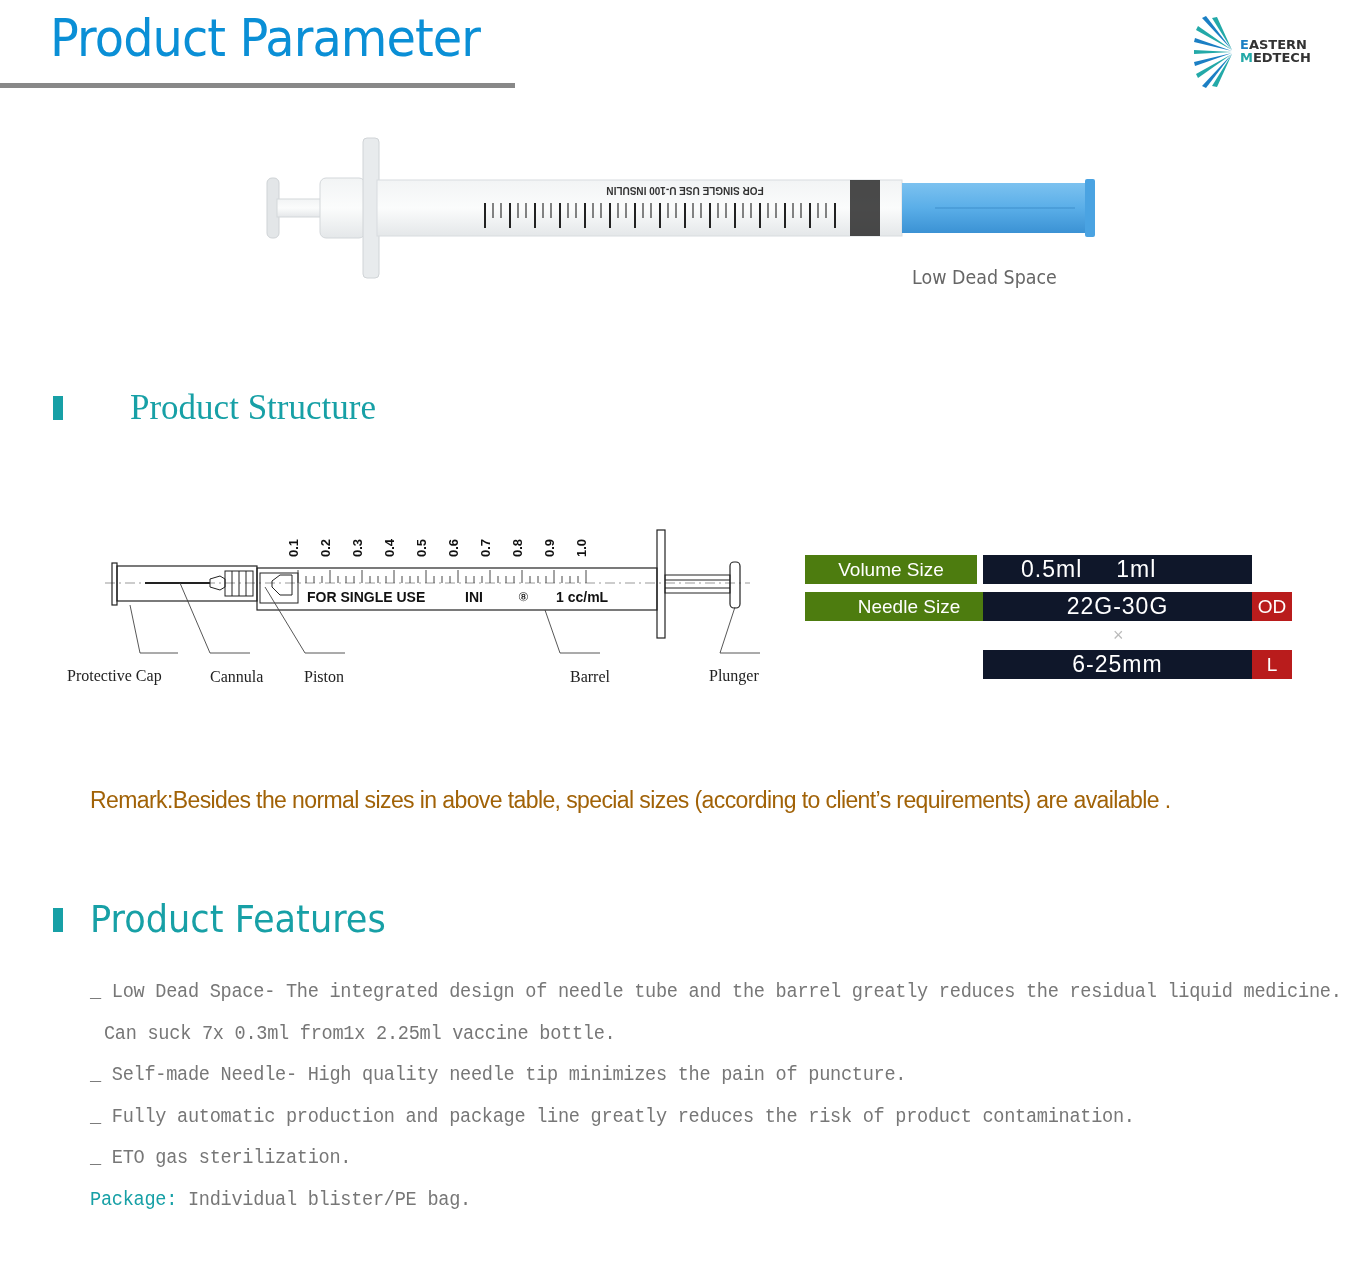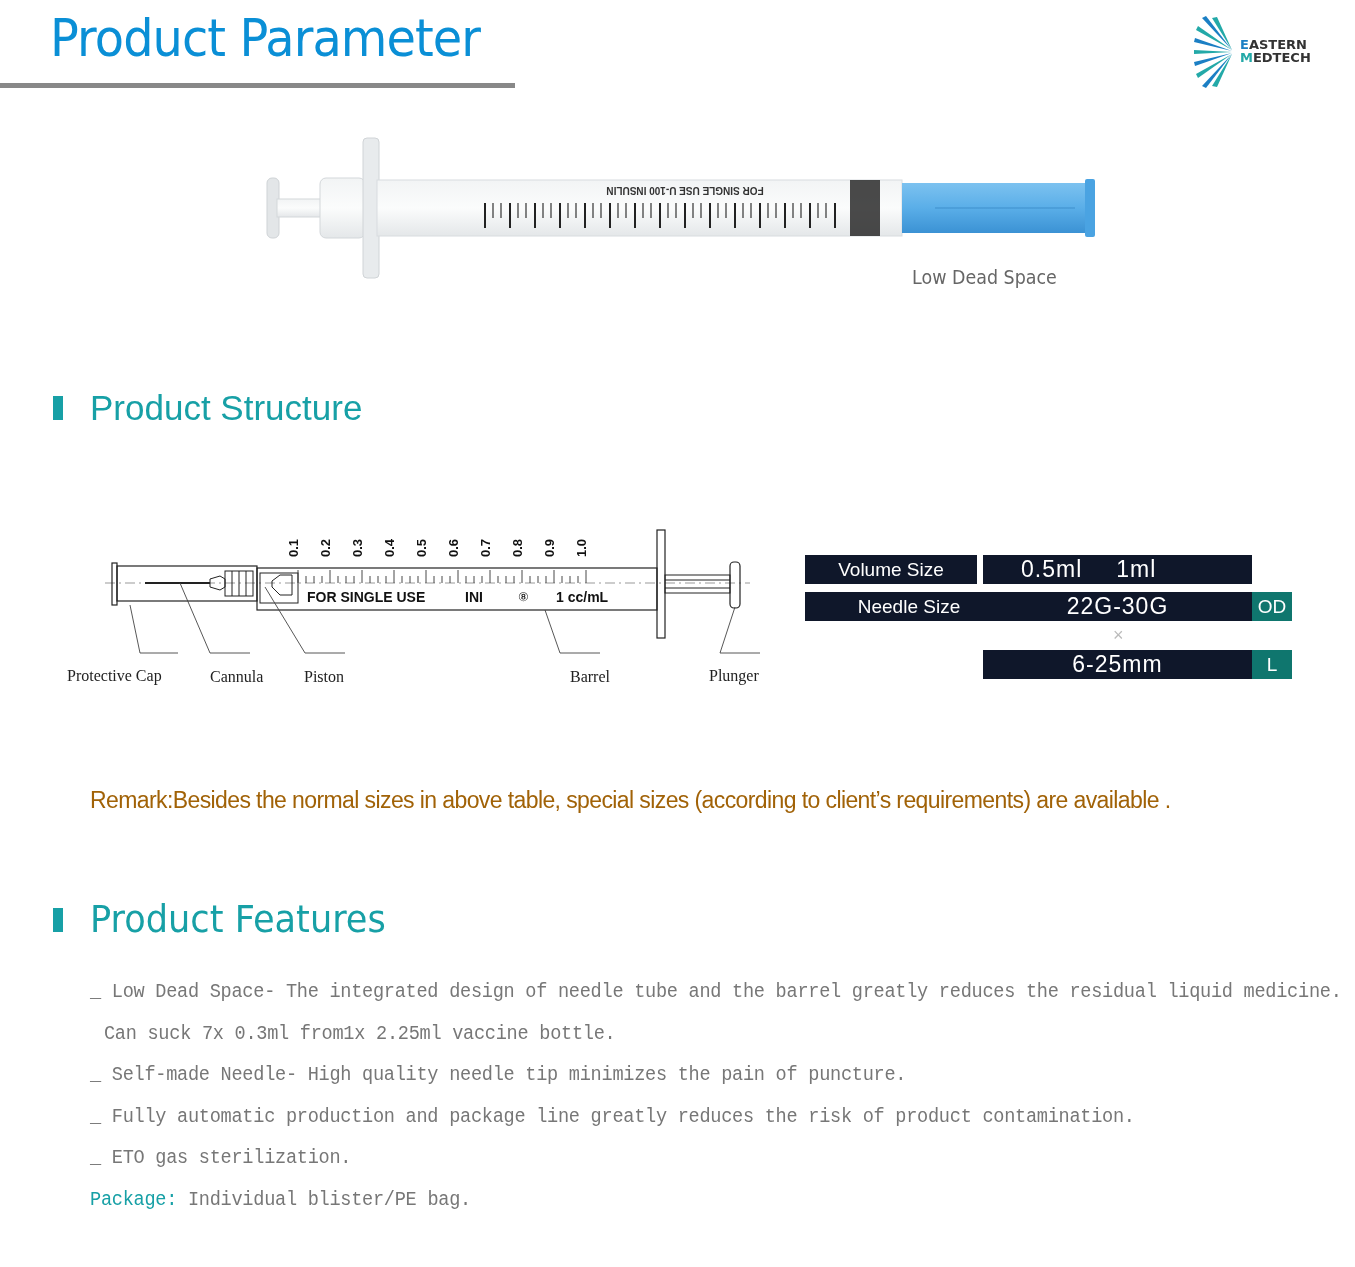--- a/index.html
+++ b/index.html
@@ -19,32 +19,32 @@
   .logo-text .e { color: #1b7fc4; }
   .logo-text .m { color: #23a9a8; }
 
   .photo { position: absolute; left: 265px; top: 133px; width: 835px; height: 150px; }
   .photo-caption { position: absolute; left: 912px; top: 266px; font-family: "DejaVu Sans", sans-serif; font-size: 19px; color: #666; transform: scaleX(0.92); transform-origin:left; }
 
   .section-head { position: absolute; left: 53px; display: flex; align-items: center; }
   .section-head .bar { width: 10px; height: 24px; background: #17a0a6; margin-right: 27px; }
   .section-head .txt { color: #17a0a6; font-size: 35px; }
   .sh-structure { top: 388px; }
-  .sh-structure .txt { font-family: Liberation Sans, sans-serif; }
+  .sh-structure .txt { font-family: Liberation Serif, serif; margin-left: 40px; }
   .sh-features { top: 898px; }
   .sh-features .txt { font-family: "DejaVu Sans", sans-serif; font-size: 37px; transform: scaleX(0.95); transform-origin: left; }
 
   .diagram { position: absolute; left: 60px; top: 525px; width: 730px; height: 170px; }
   .diagram-label { position: absolute; font-size: 16px; color: #222; font-family: Liberation Serif, serif; }
 
   .spec { position: absolute; left: 805px; top: 555px; width: 490px; height: 130px; }
   .cell { position: absolute; height: 29px; display: flex; align-items: center; justify-content: center; color: #fff; font-family: "Liberation Sans", sans-serif; }
-  .cell.teal { background: #0f172a; font-size: 19px; }
+  .cell.teal { background: #4d7c0f; font-size: 19px; }
   .cell.gray { background: #0f172a; font-size: 23px; letter-spacing: 1px; }
-  .cell.tag { background: #0f766e; font-size: 19px; }
+  .cell.tag { background: #b91c1c; font-size: 19px; }
   .times { position: absolute; left: 308px; top: 70px; color: #bbb; font-size: 18px; }
 
   .remark { position: absolute; left: 90px; top: 787px; font-size: 23px; color: #a16207; letter-spacing: -0.6px; font-family: "Liberation Sans", sans-serif; }
 
   .features { position: absolute; left: 90px; top: 980px; font-family: Liberation Mono, monospace; color: #777; font-size: 20px; }
   .features .line { height: 41.5px; white-space: nowrap; transform: scaleX(0.93); transform-origin: left; letter-spacing: -0.3px; }
   .features .indent { padding-left: 15px; }
   .pkg-label { color: #17a0a6; }
 </style>
 </head>

